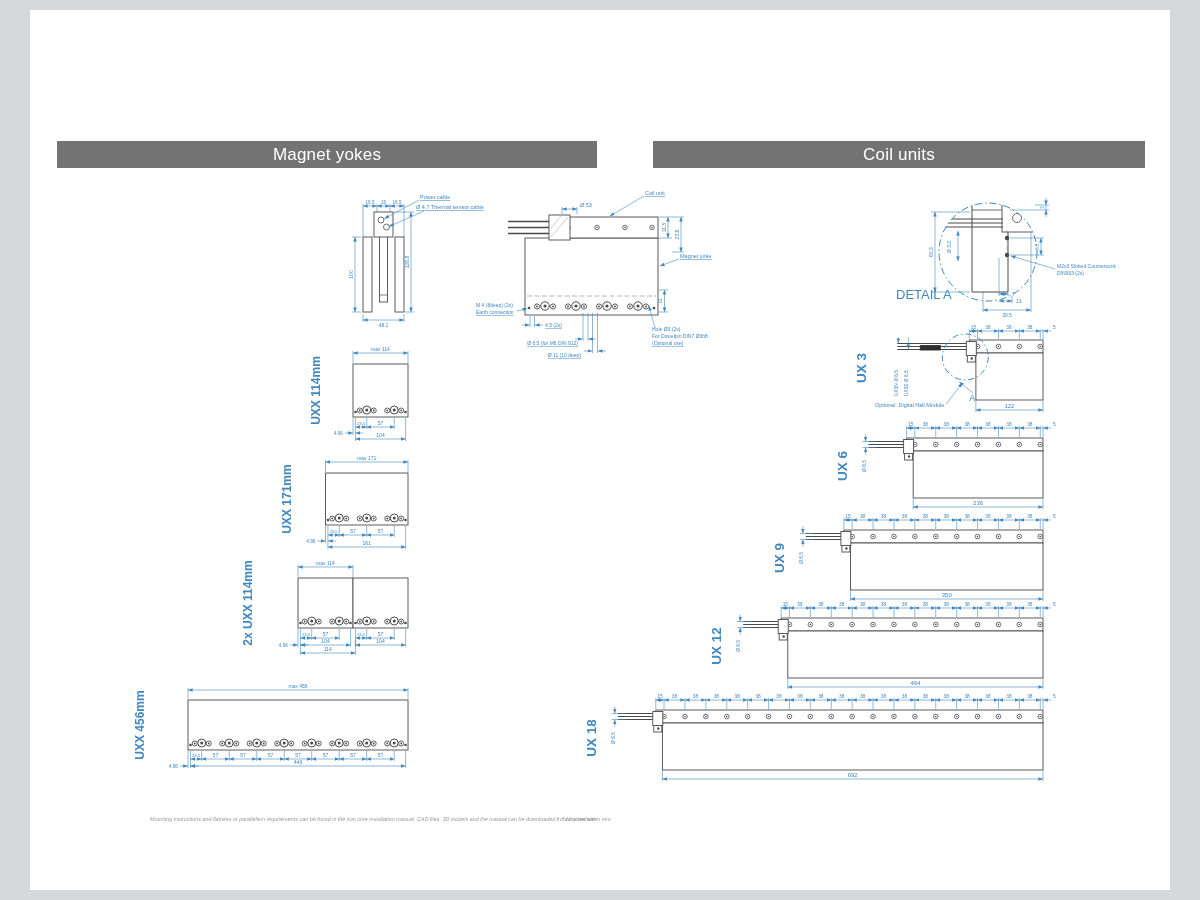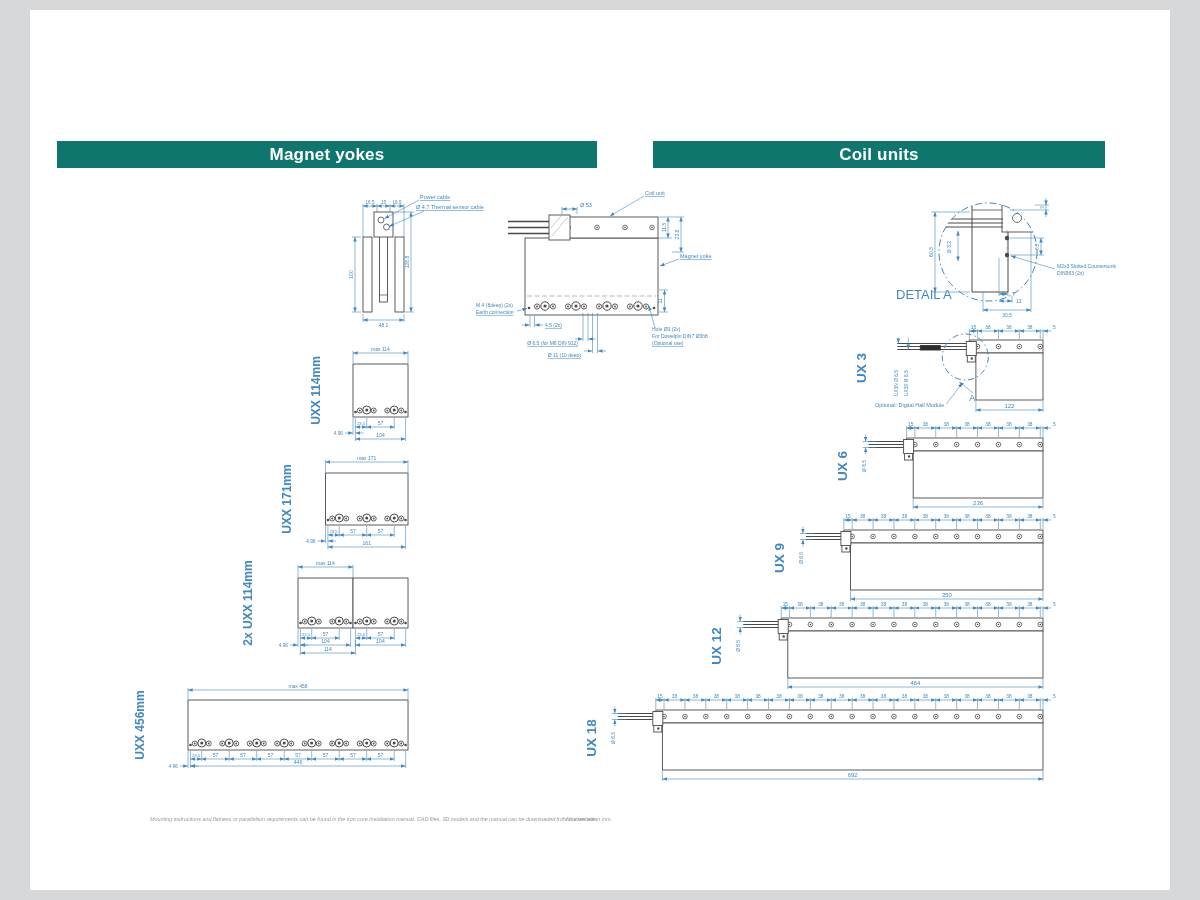--- a/index.html
+++ b/index.html
@@ -1,20 +1,20 @@
 <!DOCTYPE html>
 <html><head>
 <meta charset="utf-8">
 <style>
   html,body{margin:0;padding:0}
   body{width:1200px;height:900px;background:#d7d8d9;font-family:"Liberation Sans",sans-serif;position:relative;overflow:hidden}
   .paper{position:absolute;left:30px;top:10px;width:1140px;height:880px;background:#ffffff}
-  .hdr{position:absolute;top:141px;height:27px;background:#0f766e;color:#ffffff;font-weight:bold;font-size:17px;display:flex;align-items:center;justify-content:center;letter-spacing:.2px}
+  .hdr{position:absolute;top:141px;height:27px;background:#737373;color:#ffffff;font-weight:normal;font-size:17px;display:flex;align-items:center;justify-content:center;letter-spacing:.2px}
   .hdr-left{left:57px;width:540px}
-  .hdr-right{left:653px;width:452px}
+  .hdr-right{left:653px;width:492px}
   .fnote{position:absolute;top:816px;font-size:5.4px;font-style:italic;color:#999999;white-space:nowrap}
   .fnote-left{left:150px}
   .fnote-right{left:562px}
   #drawing{position:absolute;left:0;top:0}
   #drawing text{font-family:"Liberation Sans",sans-serif}
 </style>
 </head>
 <body>
 
 <div class="paper"></div>

